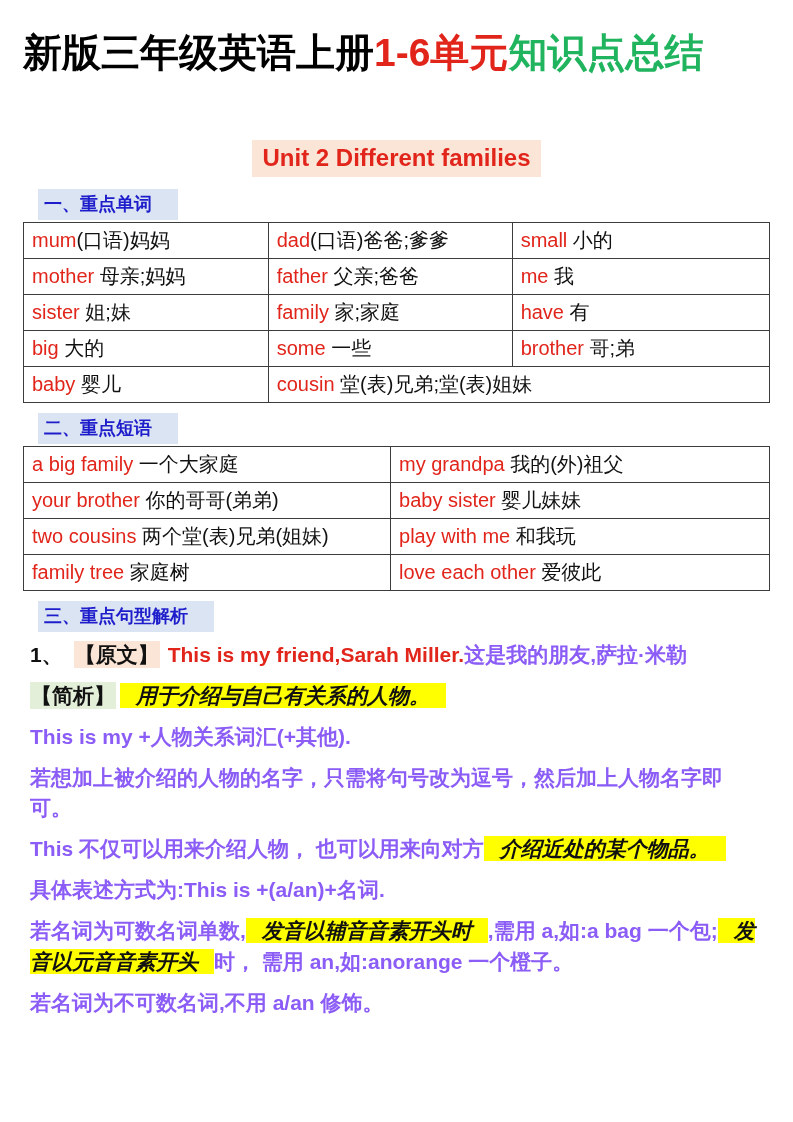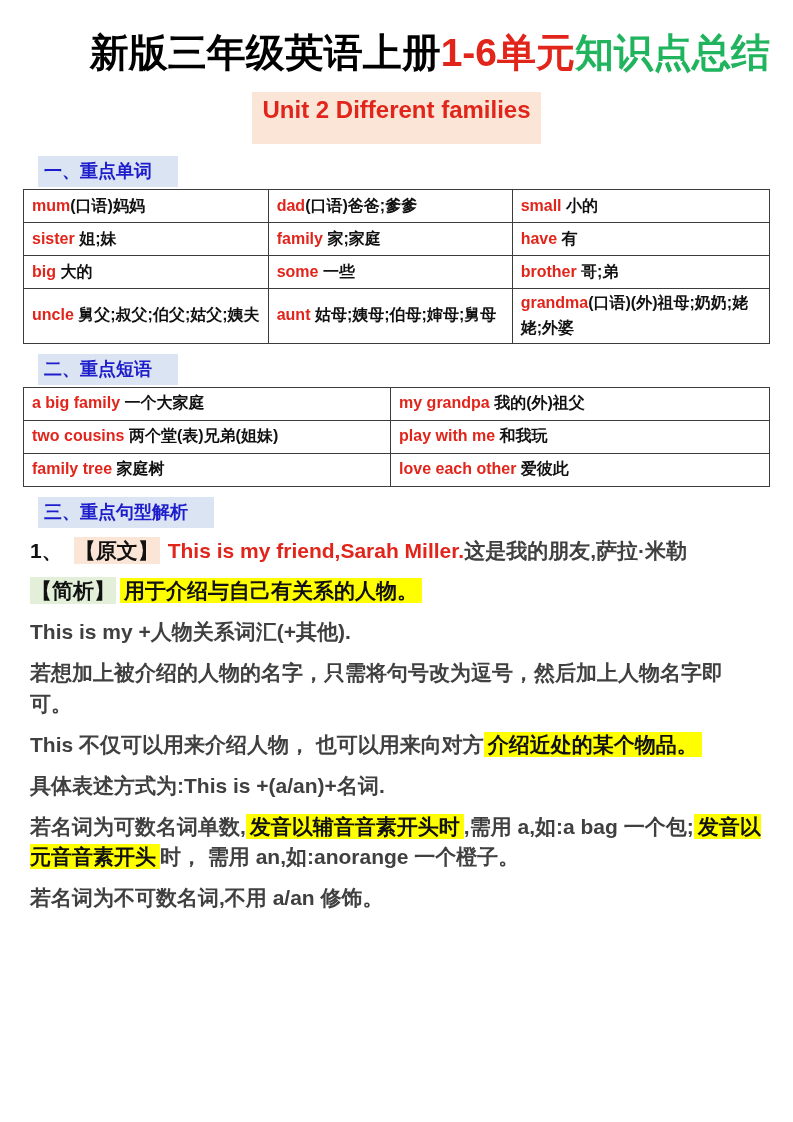--- a/index.html
+++ b/index.html
@@ -3,36 +3,36 @@
 <meta charset="utf-8">
 <style>
   :root{
     --red:#e1251b; --green:#21b45e; --blue:#1d1dcb;
     --lblue:#dbe4f2; --peach:#fbe5d6; --greenbg:#e3efd9; --yellow:#ffff00;
   }
   *{box-sizing:border-box;}
   html,body{margin:0;padding:0;background:#ffffff;}
   body{font-family:"Liberation Sans","DejaVu Sans",sans-serif;color:#111;}
   .page{width:793px;min-height:1122px;margin:0 auto;padding:22px 23px 60px;background:#fff;}
-  .title{margin:4px 0 12px;text-align:right;font-size:39px;font-weight:700;letter-spacing:0;white-space:nowrap;color:#000;}
+  .title{margin:4px 0 12px;text-align:left;font-size:39px;font-weight:700;letter-spacing:0;white-space:nowrap;color:#000;}
   .t-red{color:var(--red);}
   .t-green{color:var(--green);}
   .subtitle-row{text-align:center;margin:0 0 12px;}
-  .subtitle{display:inline-block;background:var(--peach);color:var(--red);font-size:24px;font-weight:700;padding:4px 10px 20px;}
+  .subtitle{display:inline-block;background:var(--peach);color:var(--red);font-size:24px;font-weight:700;padding:4px 10px 5px;margin-top:48px;}
   .sec-row{margin:0 0 2px;}
   .sec-head{display:inline-block;background:var(--lblue);color:var(--blue);font-size:18px;font-weight:700;padding:3px 26px 4px 6px;margin-left:15px;}
   table{border-collapse:collapse;width:100%;table-layout:fixed;margin:2px 0 10px;}
-  td{border:1.6px solid #3c3c3c;padding:2px 8px;font-size:16px;font-weight:700;height:33px;vertical-align:middle;line-height:1.55;}
+  td{border:1.6px solid #3c3c3c;padding:2px 8px;font-size:20px;font-weight:400;height:33px;vertical-align:middle;line-height:1.55;}
   .en{color:var(--red);white-space:pre-wrap;}
   .zh{color:#111;white-space:pre-wrap;}
   .analysis{margin:8px 7px 0;}
   .aline{margin:0 0 10px;font-size:21px;font-weight:700;line-height:1.47;color:#111;}
-  .seg-plain{color:#404040;margin-top:10px;}
+  .seg-plain{color:#8b5cf6;margin-top:10px;}
   .seg-red{color:var(--red);}
-  .seg-hl{background:var(--yellow);padding:1px 4px;}
+  .seg-hl{background:var(--yellow);padding:1px 16px;font-style:italic;}
   .seg-tag-orig{background:var(--peach);margin-right:8px;padding:2px 1px;}
   .seg-tag-brief{background:var(--greenbg);margin-right:4px;padding:2px 1px;margin-top:20px;}
   .seg-num{margin-right:11px;}
 </style>
 </head>
 <body>
 
 <div class="page">
 
   <h1 class="title"><span>新版三年级英语上册</span><span class="t-red">1-6单元</span><span class="t-green">知识点总结</span></h1>
@@ -51,50 +51,58 @@
         <col style="width:32.7%">
         <col style="width:34.5%">
       </colgroup>
     <tbody>
         <tr>
           <td><span class="en">mum</span><span class="zh">(口语)妈妈</span></td>
           <td><span class="en">dad</span><span class="zh">(口语)爸爸;爹爹</span></td>
           <td><span class="en">small</span><span class="zh"> 小的</span></td>
         </tr>
         <tr>
+          <td><span class="en">mother</span><span class="zh"> 母亲;妈妈</span></td>
+          <td><span class="en">father</span><span class="zh"> 父亲;爸爸</span></td>
+          <td><span class="en">me</span><span class="zh"> 我</span></td>
+        </tr>
+        <tr>
           <td><span class="en">sister</span><span class="zh"> 姐;妹</span></td>
           <td><span class="en">family</span><span class="zh"> 家;家庭</span></td>
           <td><span class="en">have</span><span class="zh"> 有</span></td>
         </tr>
         <tr>
           <td><span class="en">big</span><span class="zh"> 大的</span></td>
           <td><span class="en">some</span><span class="zh"> 一些</span></td>
           <td><span class="en">brother</span><span class="zh"> 哥;弟</span></td>
         </tr>
         <tr>
-          <td><span class="en">uncle</span><span class="zh"> 舅父;叔父;伯父;姑父;姨夫</span></td>
-          <td><span class="en">aunt</span><span class="zh"> 姑母;姨母;伯母;婶母;舅母</span></td>
-          <td><span class="en">grandma</span><span class="zh">(口语)(外)祖母;奶奶;姥姥;外婆</span></td>
+          <td><span class="en">baby</span><span class="zh"> 婴儿</span></td>
+          <td colspan="2"><span class="en">cousin</span><span class="zh"> 堂(表)兄弟;堂(表)姐妹</span></td>
         </tr>
       </tbody>
   </table>
 
   <div class="sec-row">
     <span class="sec-head">二、重点短语</span>
   </div>
 
   <table class="phrase-table">
     <colgroup>
         <col style="width:49.2%">
         <col style="width:50.8%">
       </colgroup>
     <tbody>
         <tr>
           <td><span class="en">a big family</span><span class="zh"> 一个大家庭</span></td>
           <td><span class="en">my grandpa</span><span class="zh"> 我的(外)祖父</span></td>
+        </tr>
+        <tr>
+          <td><span class="en">your brother</span><span class="zh"> 你的哥哥(弟弟)</span></td>
+          <td><span class="en">baby sister</span><span class="zh"> 婴儿妹妹</span></td>
         </tr>
         <tr>
           <td><span class="en">two cousins</span><span class="zh"> 两个堂(表)兄弟(姐妹)</span></td>
           <td><span class="en">play with me</span><span class="zh"> 和我玩</span></td>
         </tr>
         <tr>
           <td><span class="en">family tree</span><span class="zh"> 家庭树</span></td>
           <td><span class="en">love each other</span><span class="zh"> 爱彼此</span></td>
         </tr>
       </tbody>

